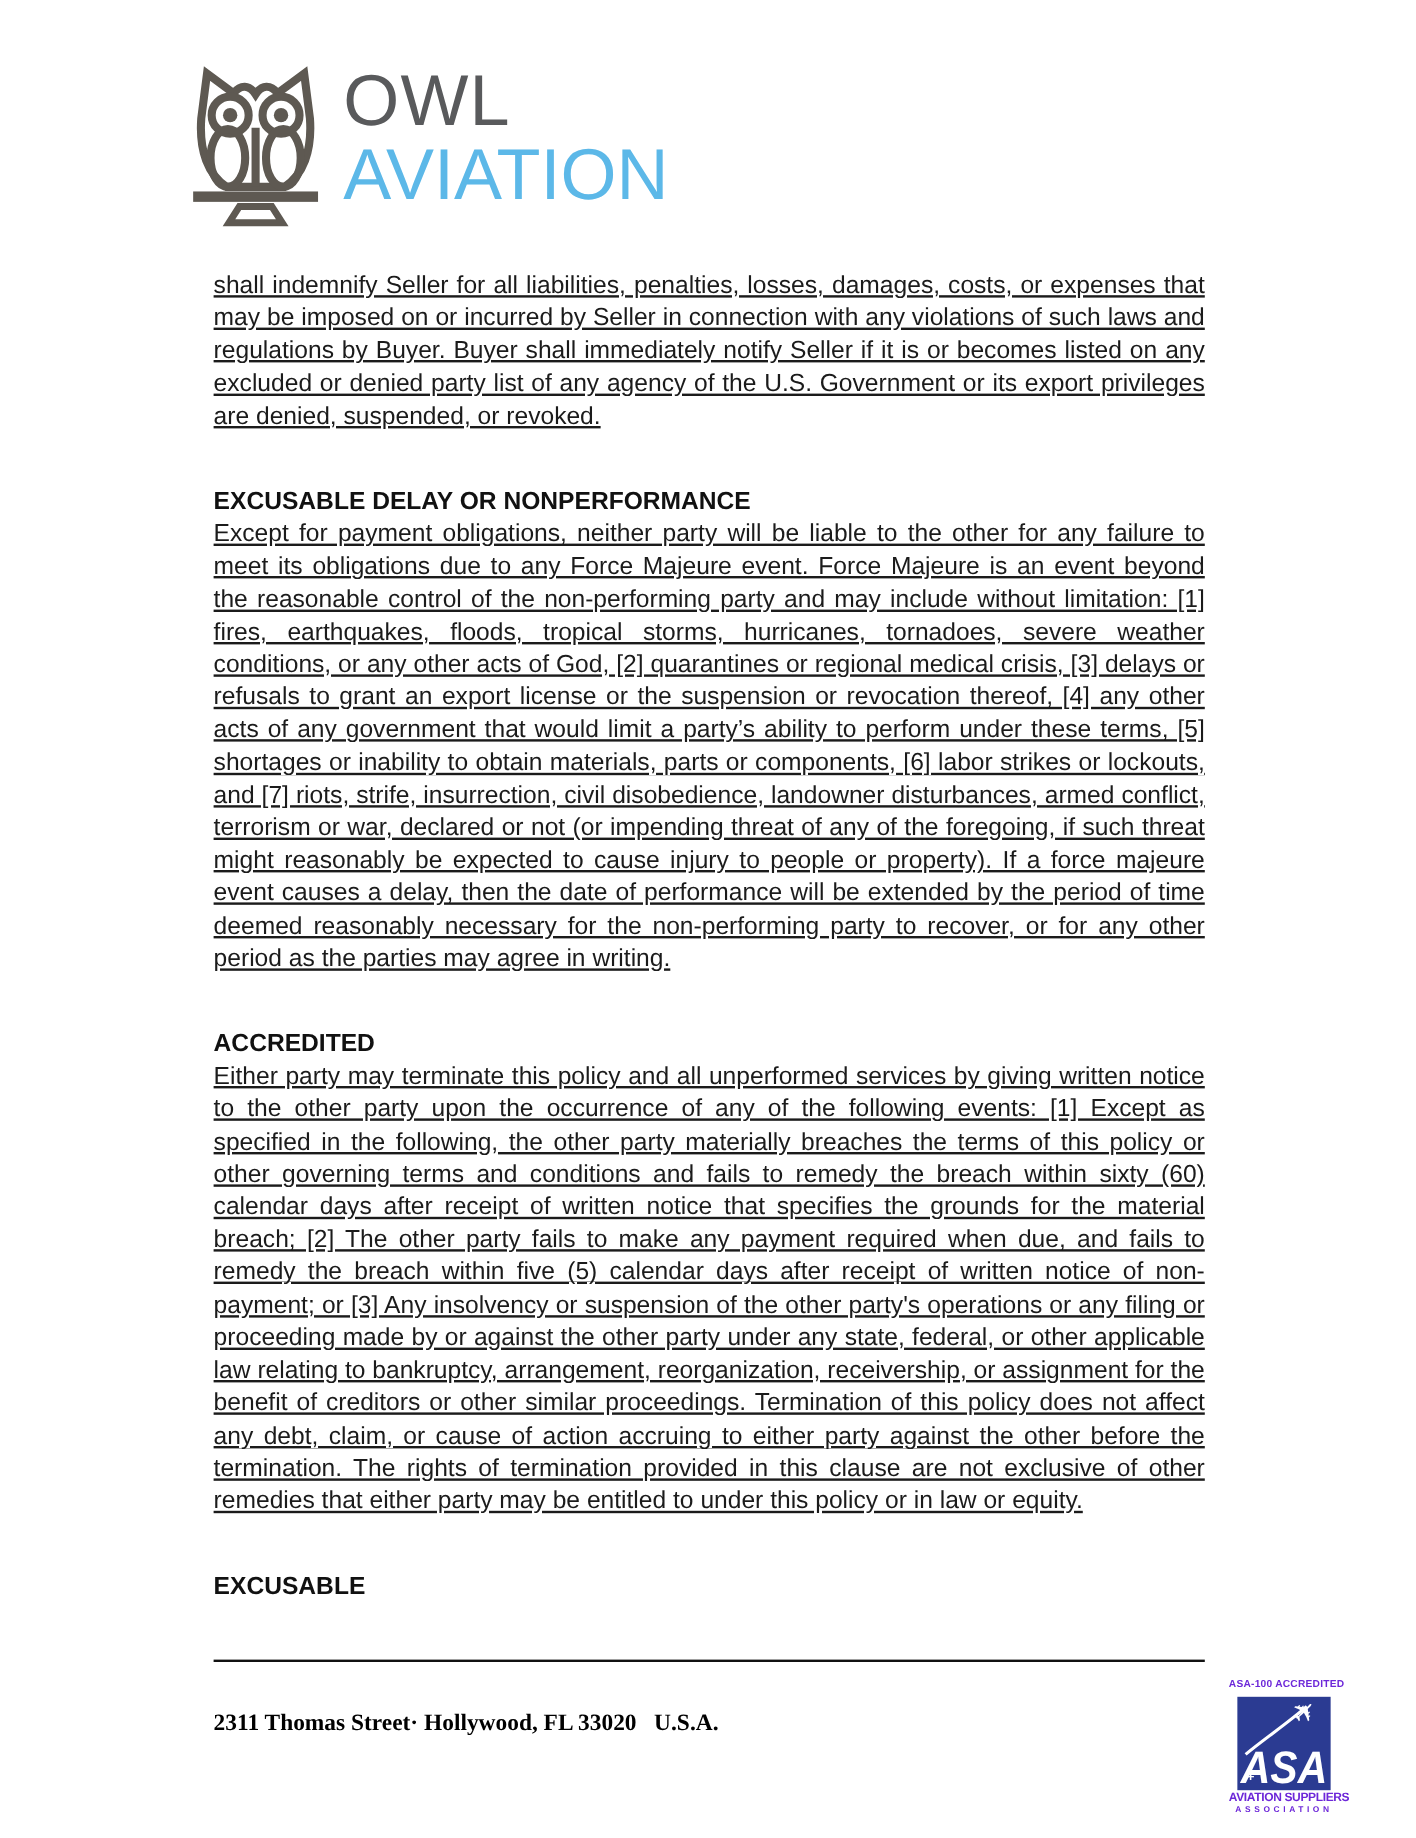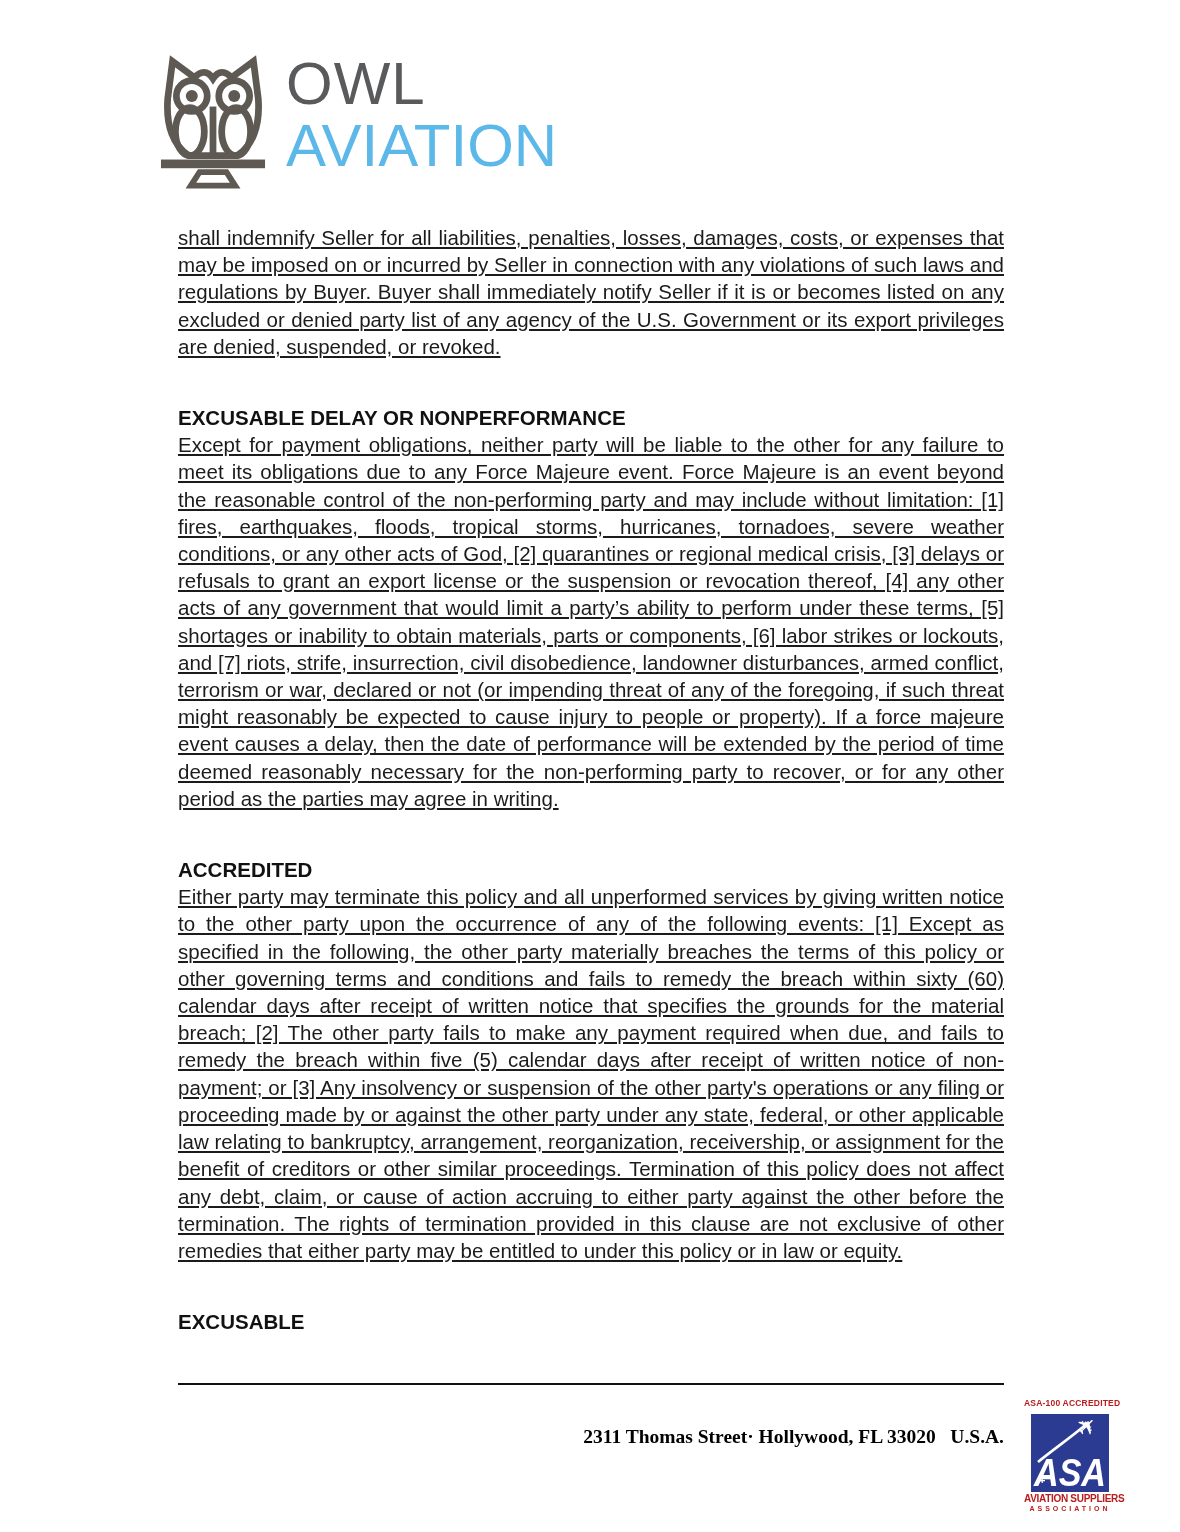--- a/index.html
+++ b/index.html
@@ -42,30 +42,30 @@
     color:#111111;
   }
 
   
   .footer-rule {
     position:absolute; left:178px; top:1383px; width:826px;
     border-top:2px solid #111111;
   }
   .footer-text {
     position:absolute; left:178px; top:1424px; width:826px;
-    text-align:right;
+    text-align:left;
     font-family:"Liberation Serif", serif;
     font-weight:bold; color:#000000;
     font-size:19.5px; line-height:26px;
   }
 
   
   .asa {
     position:absolute; left:1024px; top:1398px; width:92px;
-    text-align:center; color:#b91c1c;
+    text-align:center; color:#6d28d9;
     font-family:"Liberation Sans", sans-serif;
   }
   .asa-accredited {
     font-size:8.5px; font-weight:bold; letter-spacing:0.2px;
     white-space:nowrap;
   }
   .asa-emblem { width:78px; height:82px; margin:2px auto 0; display:block; }
   .asa-org1 {
     font-size:10px; font-weight:bold; letter-spacing:-0.3px;
     white-space:nowrap; margin-top:1px;

